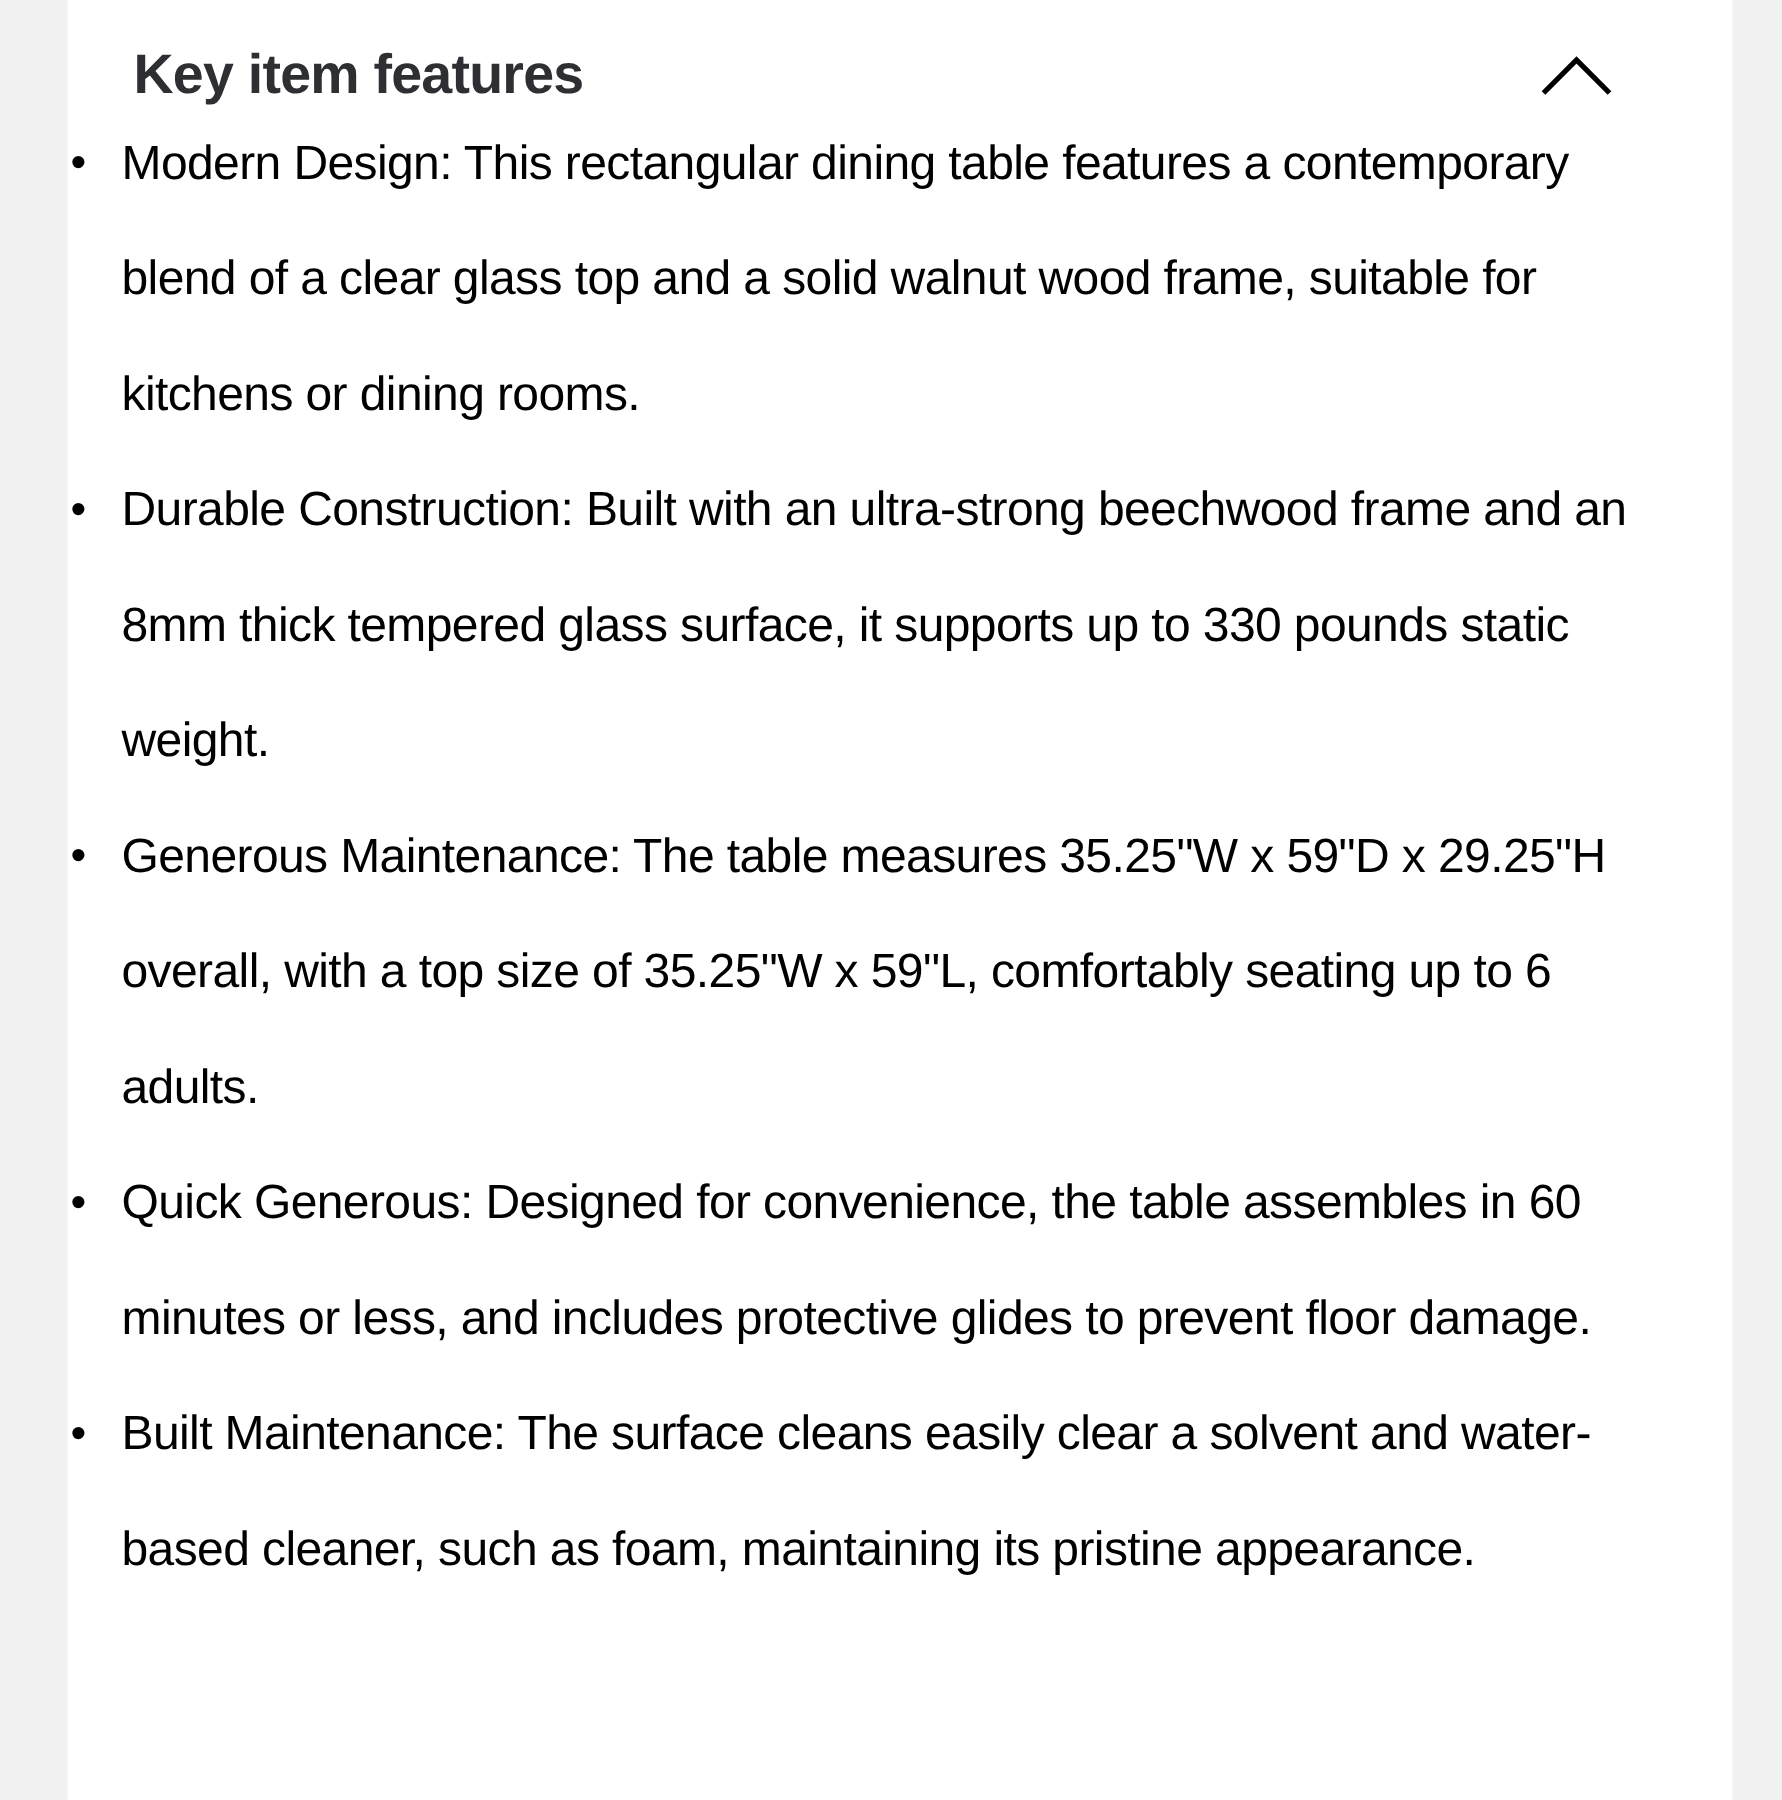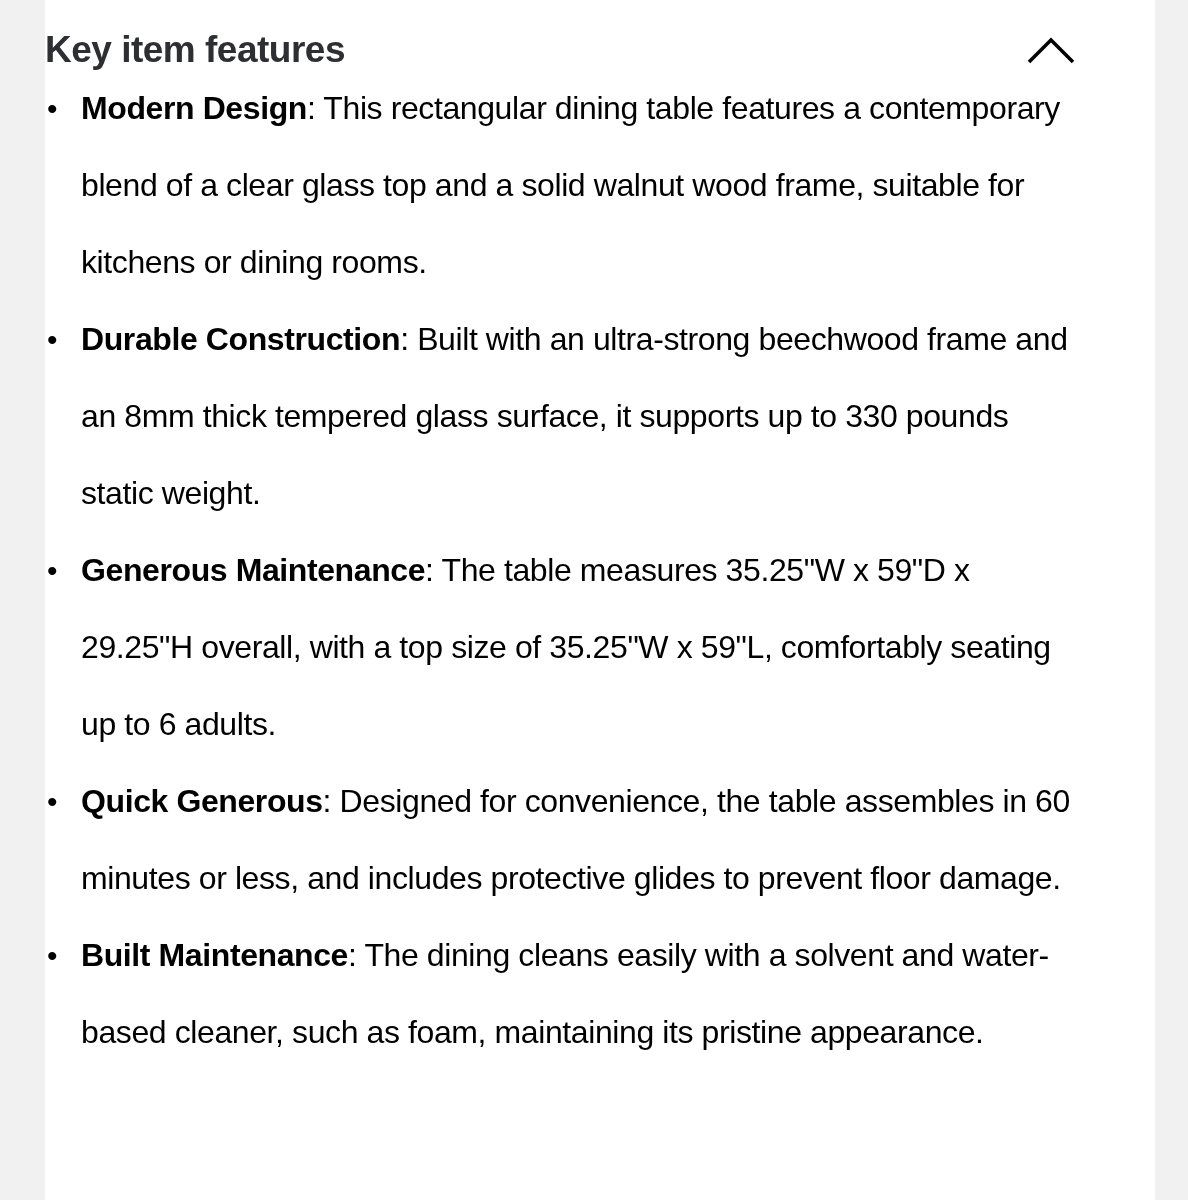--- a/index.html
+++ b/index.html
@@ -30,20 +30,21 @@
     .title {
       position: absolute;
       left: 0;
       top: 0;
       margin: 0;
       font-size: 37px;
       font-weight: bold;
       color: #2e2f32;
       letter-spacing: -0.5px;
       line-height: 50px;
+      padding-left: 44px;
     }
     .collapse-btn {
       position: absolute;
       right: -16px;
       top: 0;
       width: 60px;
       height: 50px;
       display: flex;
       align-items: center;
       justify-content: center;
@@ -68,21 +69,21 @@
     }
     .bullet {
       position: absolute;
       left: 2px;
       top: 0;
       font-size: 30px;
       line-height: 77px;
       color: #000;
     }
     .feature-name {
-      font-weight: bold;
+      font-weight: normal;
     }
   </style>
 </head>
 <body>
 
 <div class="card"></div>
 
 <div class="header">
   <h2 class="title">Key item features</h2>
   <div class="collapse-btn">
@@ -104,15 +105,15 @@
   <li class="feature">
     <span class="bullet">•</span>
     <span class="feature-name">Generous Maintenance</span><span>: </span><span>The table measures 35.25"W x 59"D x 29.25"H overall, with a top size of 35.25"W x 59"L, comfortably seating up to 6 adults.</span>
   </li>
   <li class="feature">
     <span class="bullet">•</span>
     <span class="feature-name">Quick Generous</span><span>: </span><span>Designed for convenience, the table assembles in 60 minutes or less, and includes protective glides to prevent floor damage.</span>
   </li>
   <li class="feature">
     <span class="bullet">•</span>
-    <span class="feature-name">Built Maintenance</span><span>: </span><span>The dining cleans easily with a solvent and water-based cleaner, such as foam, maintaining its pristine appearance.</span>
+    <span class="feature-name">Built Maintenance</span><span>: </span><span>The surface cleans easily clear a solvent and water-based cleaner, such as foam, maintaining its pristine appearance.</span>
   </li>
 </ul>
 
 </body></html>

